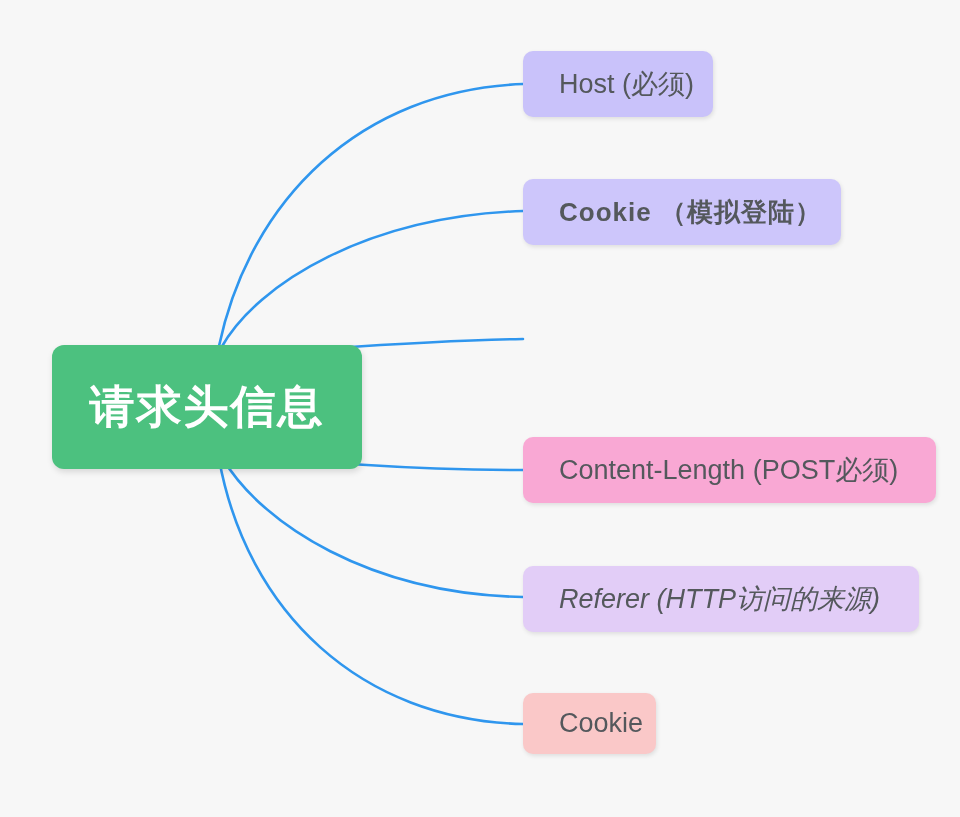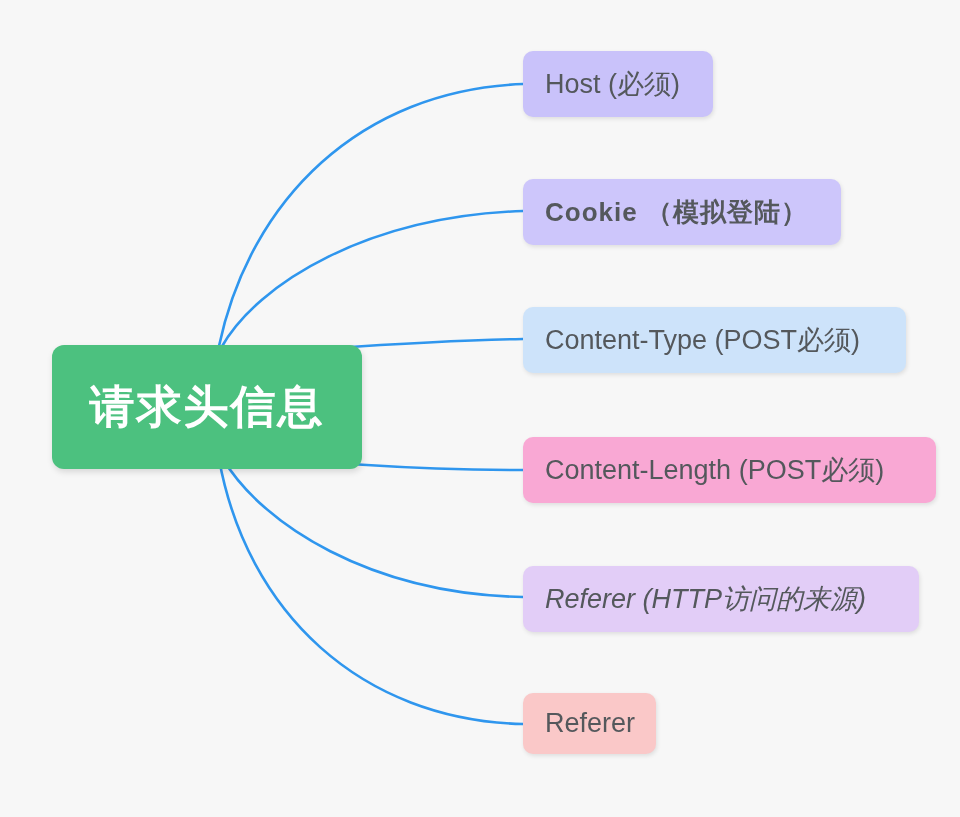--- a/index.html
+++ b/index.html
@@ -46,21 +46,21 @@
     color: #ffffff;
     font-size: 45px;
     font-weight: bold;
     letter-spacing: 2px;
     justify-content: center;
     border-radius: 12px;
     box-shadow: 1px 3px 6px rgba(0,0,0,0.13);
   }
   .node-child {
     font-size: 27px;
-    padding: 0 22px;
+    padding: 0 36px;
     height: 66px;
   }
   .node-host      { left: 523px; top: 51px;  width: 190px; background: #c9c2fa; }
   .node-cookie    { left: 523px; top: 179px; width: 318px; background: #cdc6fb;
                     font-weight: bold; font-size: 26px; letter-spacing: 1px; }
   .node-ctype     { left: 523px; top: 307px; width: 383px; background: #cde3fa; }
   .node-clength   { left: 523px; top: 437px; width: 413px; background: #f9a8d4; }
   .node-referer   { left: 523px; top: 566px; width: 396px; background: #e2cdf7; font-style: italic; }
   .node-others    { left: 523px; top: 693px; width: 133px; height: 61px;
                     background: #fac8c8; }
@@ -86,29 +86,26 @@
   </div>
 
   <div class="node node-child node-host">
     <span>Host (必须)</span>
   </div>
 
   <div class="node node-child node-cookie">
     <span>Cookie （模拟登陆）</span>
   </div>
 
-  <div class="node node-child node-ctype">
-    <span>Content-Type (POST必须)</span>
-  </div>
 
   <div class="node node-child node-clength">
     <span>Content-Length (POST必须)</span>
   </div>
 
   <div class="node node-child node-referer">
     <span>Referer (HTTP访问的来源)</span>
   </div>
 
   <div class="node node-child node-others">
-    <span>Referer</span>
+    <span>Cookie</span>
   </div>
 
 </div>
 
 </body></html>

